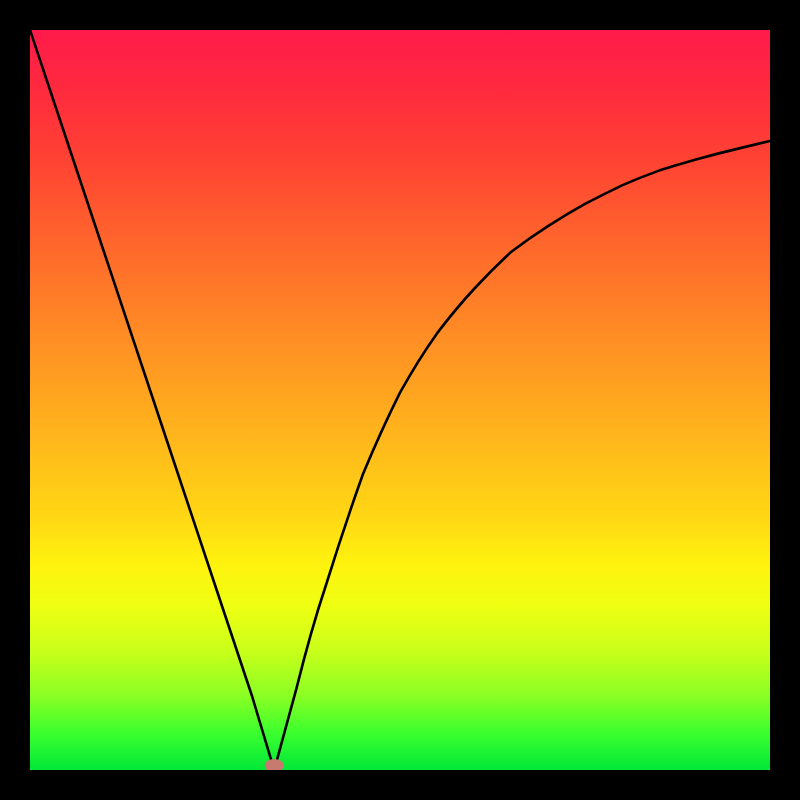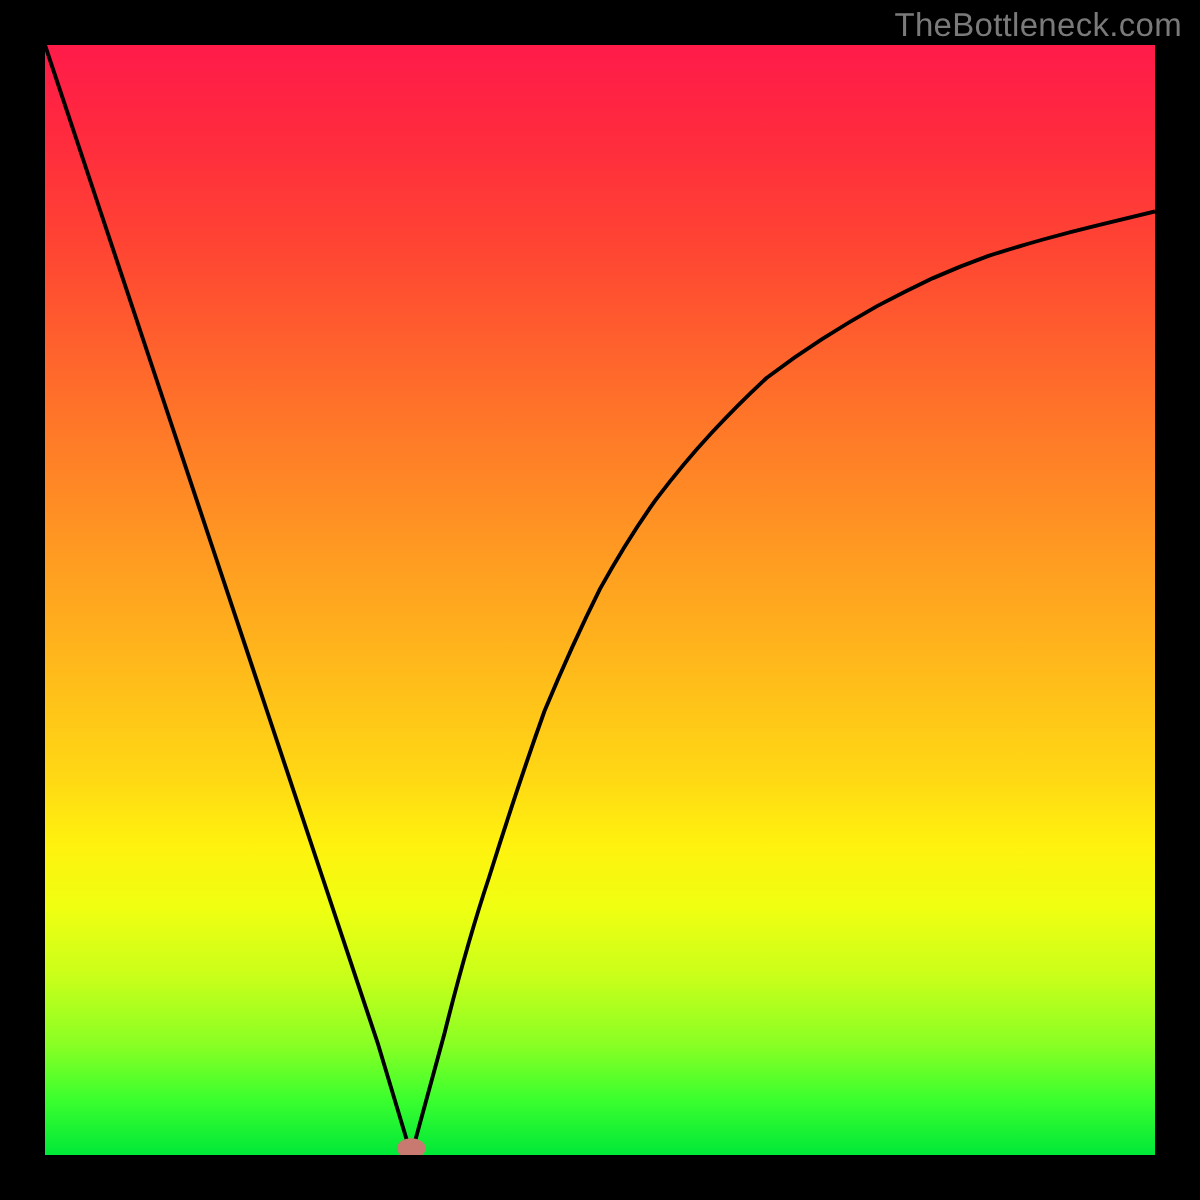--- a/index.html
+++ b/index.html
@@ -84,15 +84,14 @@
                  Q 82.5 80.1 85 81
                  Q 87.5 81.8 90 82.5
                  Q 92.5 83.2 95 83.8
                  Q 97.5 84.4 100 85" fill="none" stroke="#000" stroke-width="0.35"></path>
 
         <ellipse cx="33" cy="0.6" rx="1.3" ry="0.9" fill="#c97a70"></ellipse>
       </g>
     </svg>
   </div>
 
-  <div class="watermark">TheBottleneck.com</div>
 
 </div>
 
 </body></html>

